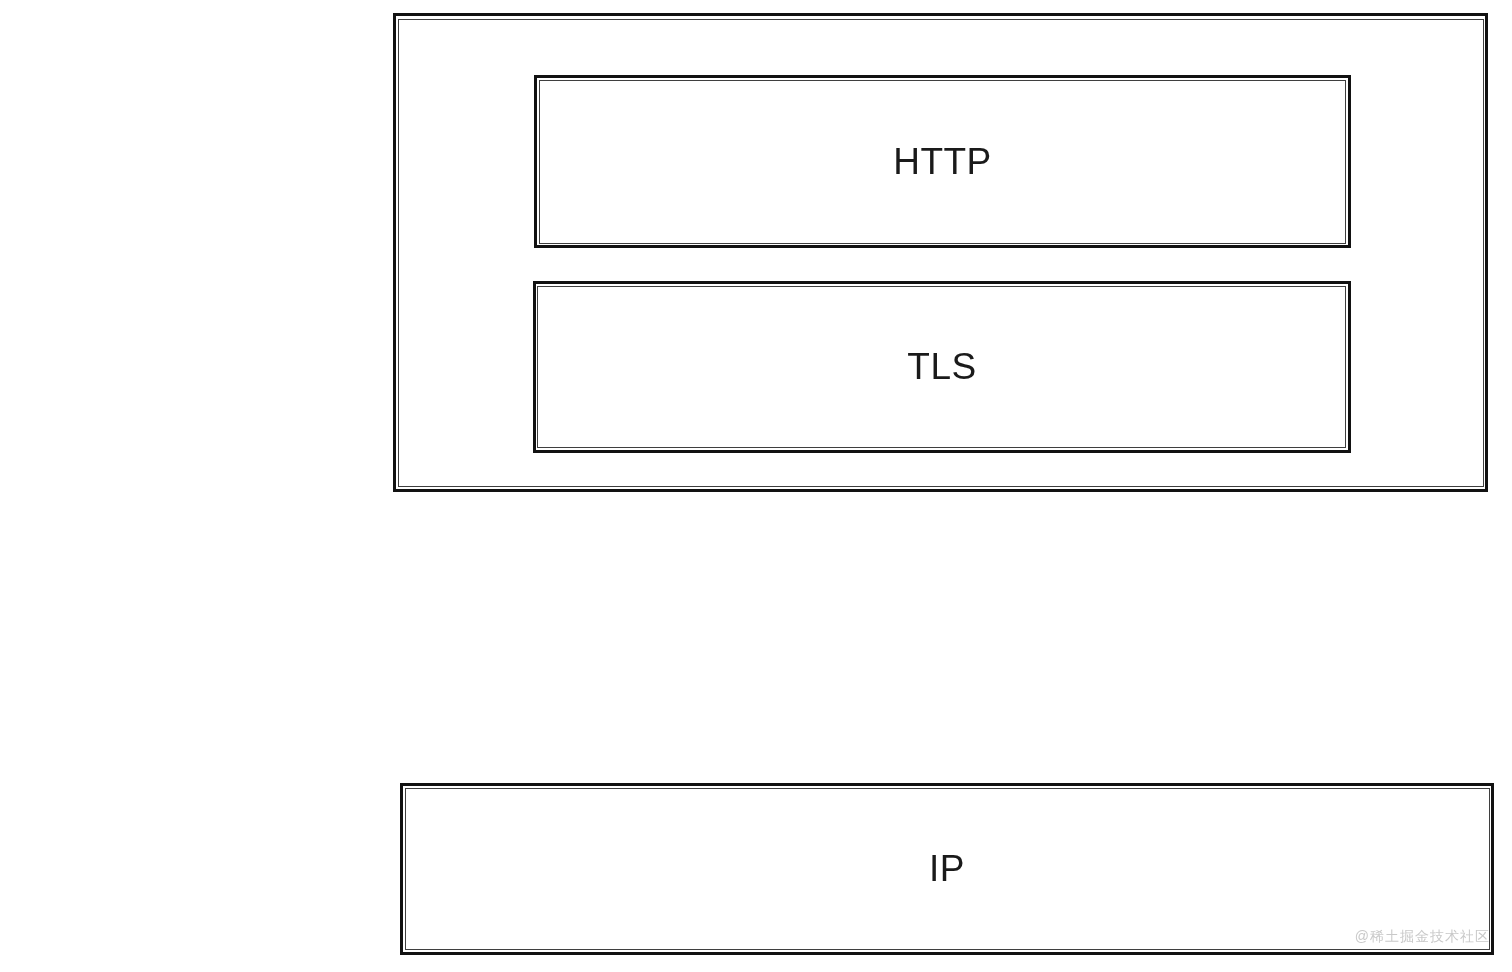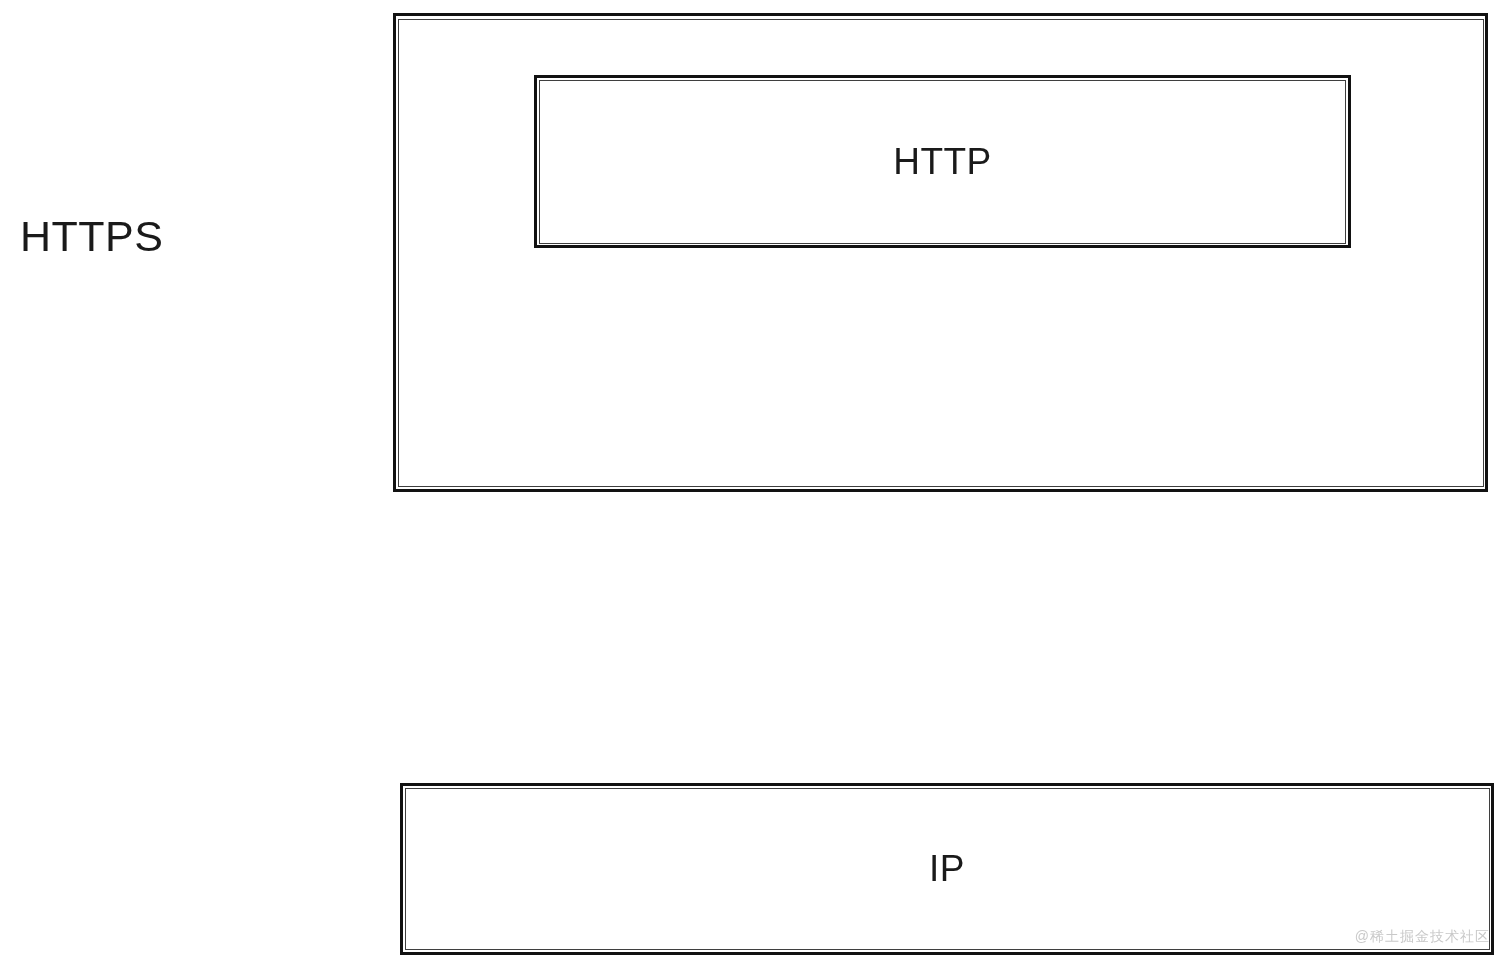--- a/index.html
+++ b/index.html
@@ -114,31 +114,34 @@
     letter-spacing: 1px;
     white-space: nowrap;
     user-select: none;
   }
 </style>
 </head>
 <body>
 
 <div id="canvas">
 
-  <div class="label" id="https-label">HTTPS</div>
 
   <div class="box stroke" id="https-container">
     <div class="sketch-pass" style="left:2px; top:3px; right:1px; bottom:2px;"></div>
   </div>
 
   <div class="box stroke" id="http-box">
     <div class="sketch-pass" style="left:2px; top:2px; right:2px; bottom:1px;"></div>
     <span class="label box-label">HTTP</span>
   </div>
 
+  <div class="box stroke" id="tls-box">
+    <div class="sketch-pass" style="left:1px; top:2px; right:2px; bottom:2px;"></div>
+    <span class="label box-label">TLS</span>
+  </div>
 
 
   <div class="box stroke" id="ip-box">
     <div class="sketch-pass" style="left:2px; top:2px; right:1px; bottom:2px;"></div>
     <span class="label box-label">IP</span>
   </div>
 
   <div id="watermark">@稀土掘金技术社区</div>
 
 </div>

